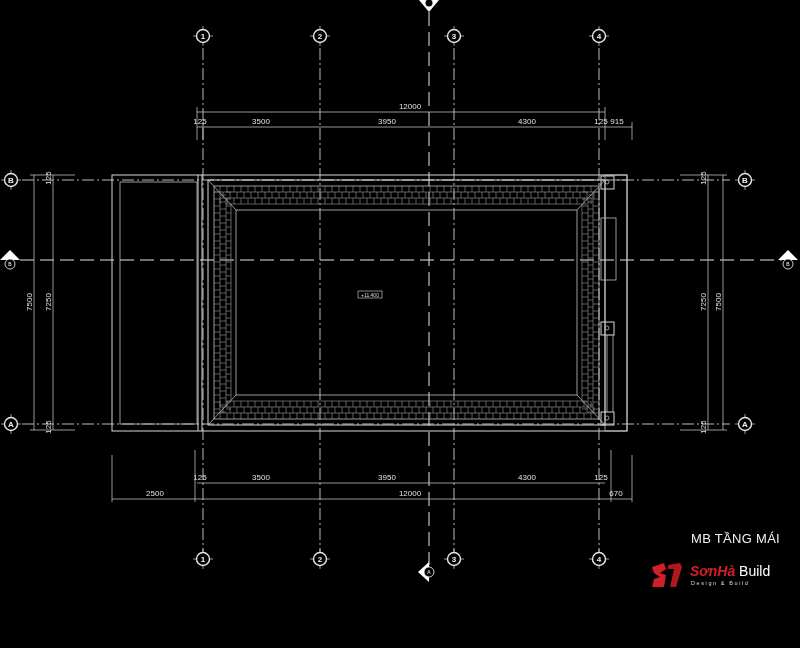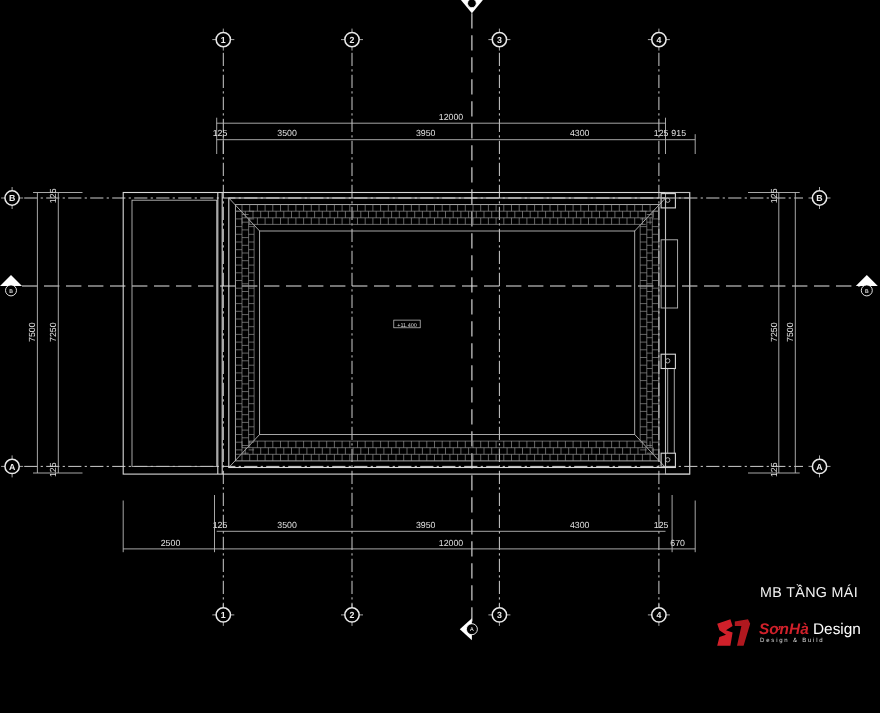--- a/index.html
+++ b/index.html
@@ -769,15 +769,15 @@
   </g>
 </svg>
 
 <div id="title">MB TẦNG MÁI</div>
 
 <div id="logo">
   <svg class="mark" viewBox="0 0 34 28">
     <polygon points="2,6 14,2 16,8 10,12 16,14 14,26 2,26 4,18 10,16 4,12" fill="#d0202a"></polygon>
     <polygon points="18,4 30,2 32,6 26,26 20,26 24,8 18,8" fill="#b0181f"></polygon>
   </svg>
-  <div class="brand"><span class="red">SơnHà</span><span> Design</span></div>
+  <div class="brand"><span class="red">SơnHà</span><span> Build</span></div>
   <div class="tag">Design &amp; Build</div>
 </div>
 
 </body></html>

